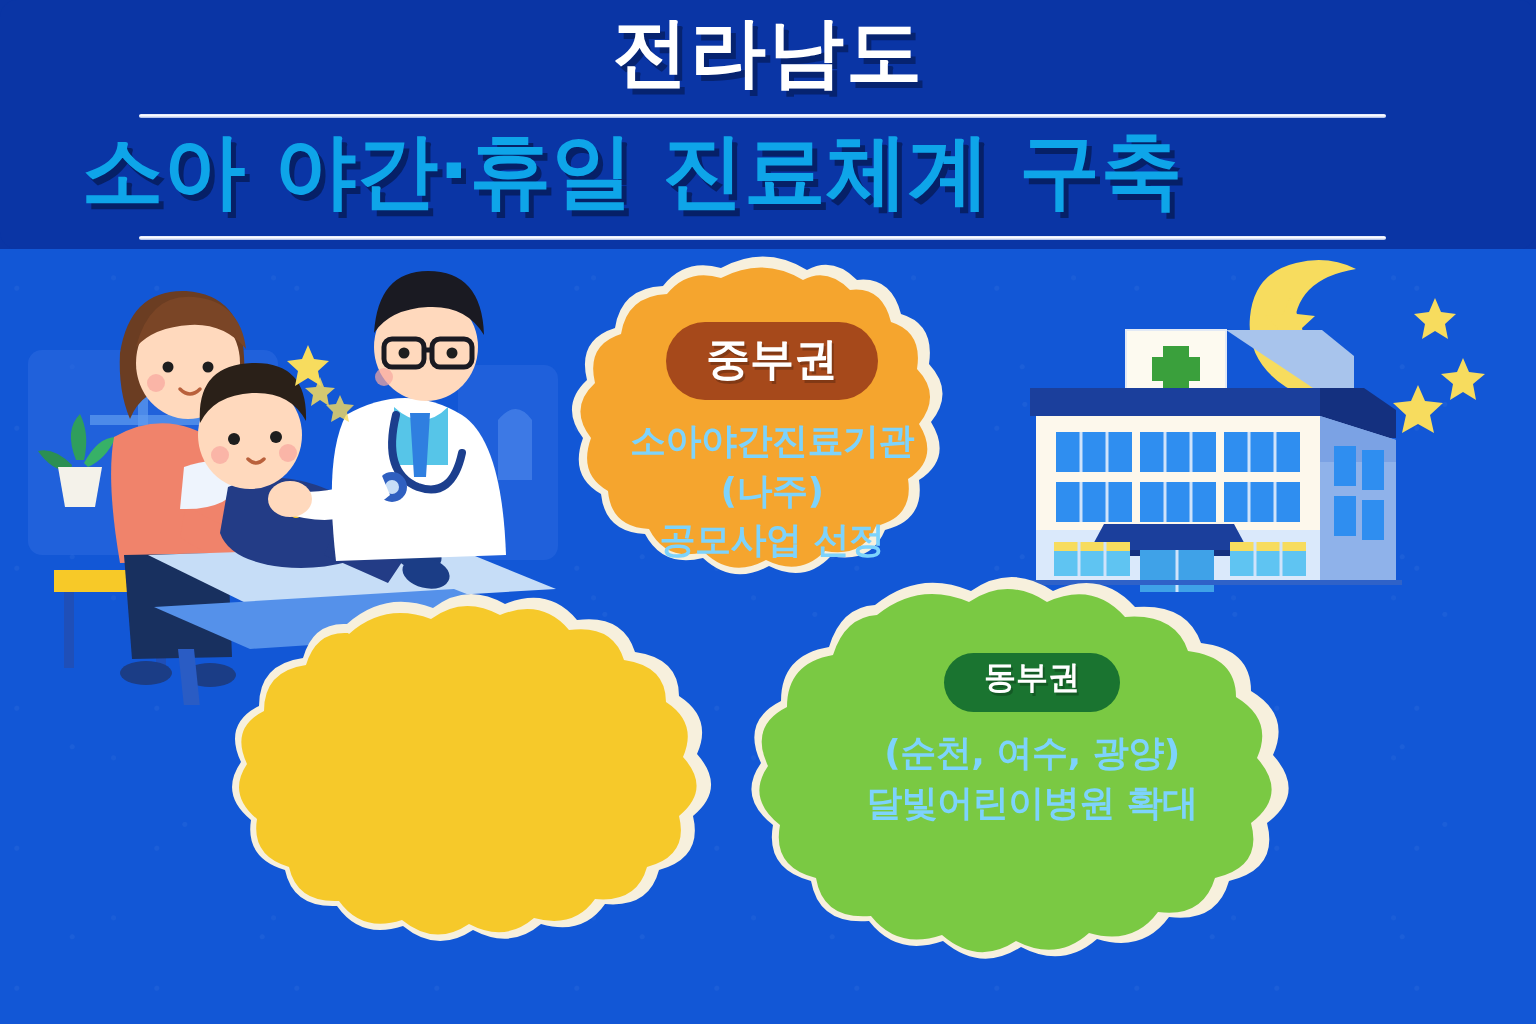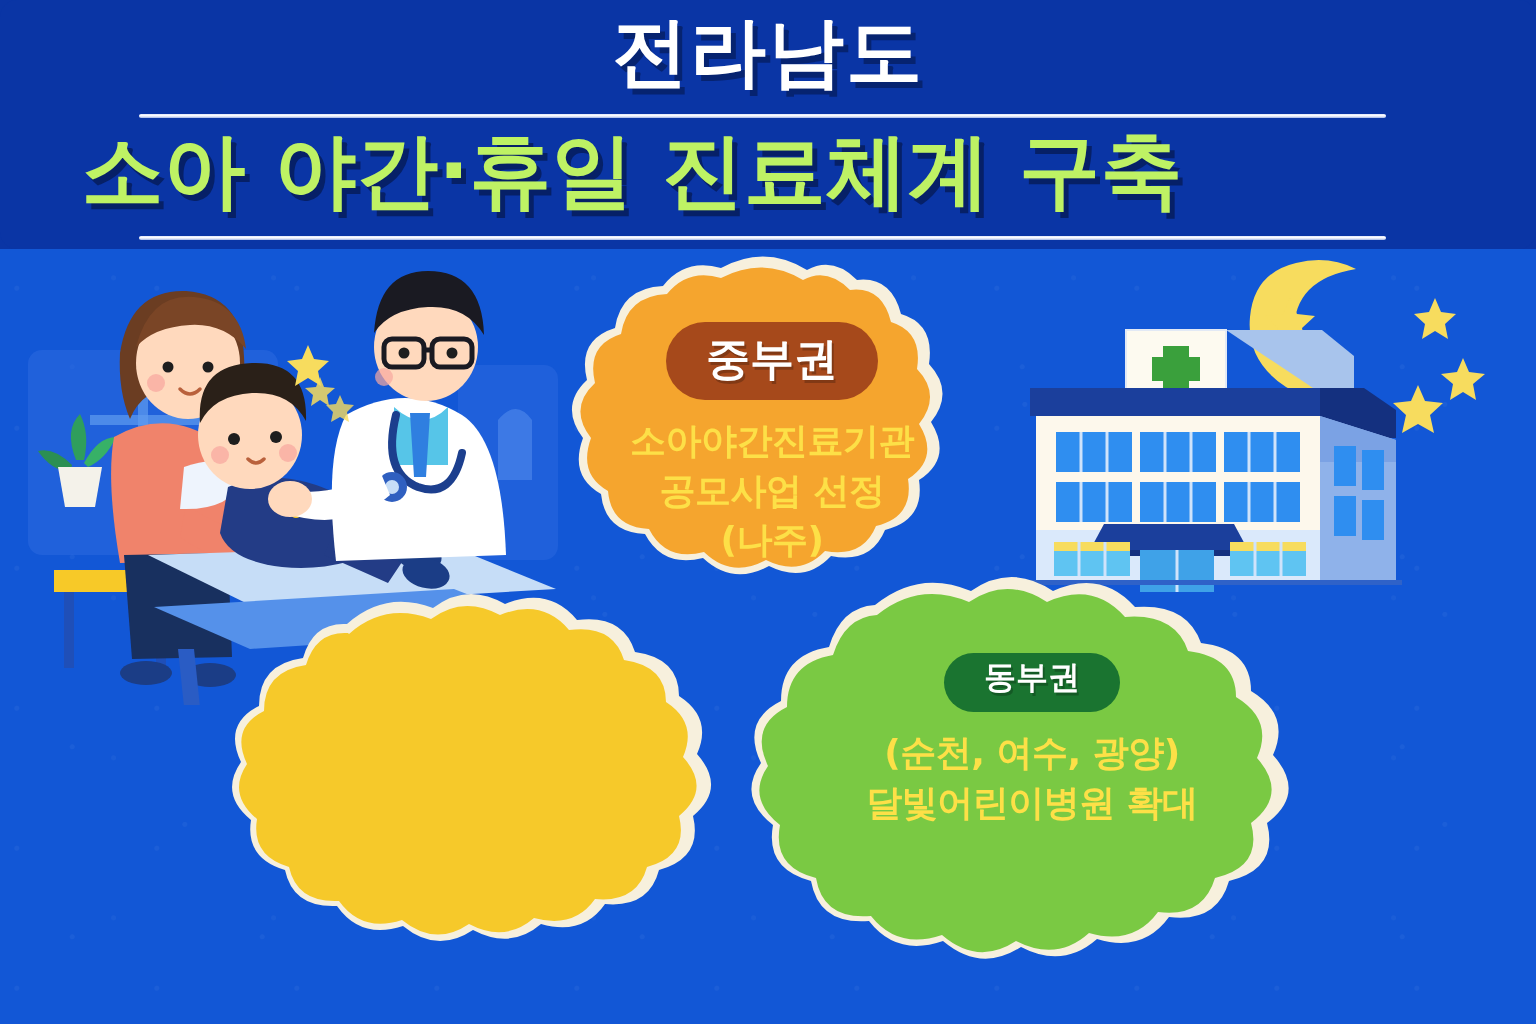--- a/index.html
+++ b/index.html
@@ -55,21 +55,21 @@
   .rule-bottom { top: 236px; }
 
   .header-title-sub {
     position: absolute;
     left: 0; top: 130px;
     width: 1264px;
     text-align: center;
     font-size: 82px;
     font-weight: 900;
     letter-spacing: 0px;
-    color: #bef264;
+    color: #0ea5e9;
     text-shadow: 5px 6px 0 rgba(3, 18, 62, 0.6);
     line-height: 1.0;
     white-space: nowrap;
   }
 
   
   .body-bg {
     position: absolute;
     left: 0; top: 249px;
     width: 1536px;
@@ -132,21 +132,21 @@
     padding: 15px 40px 19px;
   }
   .badge-east {
     background: #1a7430;
     font-size: 32px;
     padding: 8px 40px 19px;
   }
 
   .blob-lines {
     margin-top: 16px;
-    color: #fde047;
+    color: #7dd3fc;
     font-weight: 800;
     font-size: 36px;
     line-height: 1.38;
     letter-spacing: -0.5px;
   }
   .blob-lines div { white-space: nowrap; }
 </style>
 </head>
 <body>
 
@@ -359,22 +359,22 @@
                q-30 -17 -17 -53
                q-23 -30 4 -55
                q-9 -38 26 -49
                q6 -38 46 -40
                q21 -26 54 -16 z" fill="#f5a52e"></path>
     </svg>
     <div class="blob-content" style="top: 72px;">
       <span class="badge badge-central">중부권</span>
       <div class="blob-lines">
         <div>소아야간진료기관</div>
+        <div>(나주)</div>
         <div>공모사업 선정</div>
-        <div>(나주)</div>
       </div>
     </div>
   </div>
 
   <div class="blob-wrap" id="blob-west">
     <svg viewBox="0 0 560 380" width="560" height="380">
       <path d="M142 34
                q38 -34 86 -16
                q34 -26 72 -4
                q44 -18 72 16

